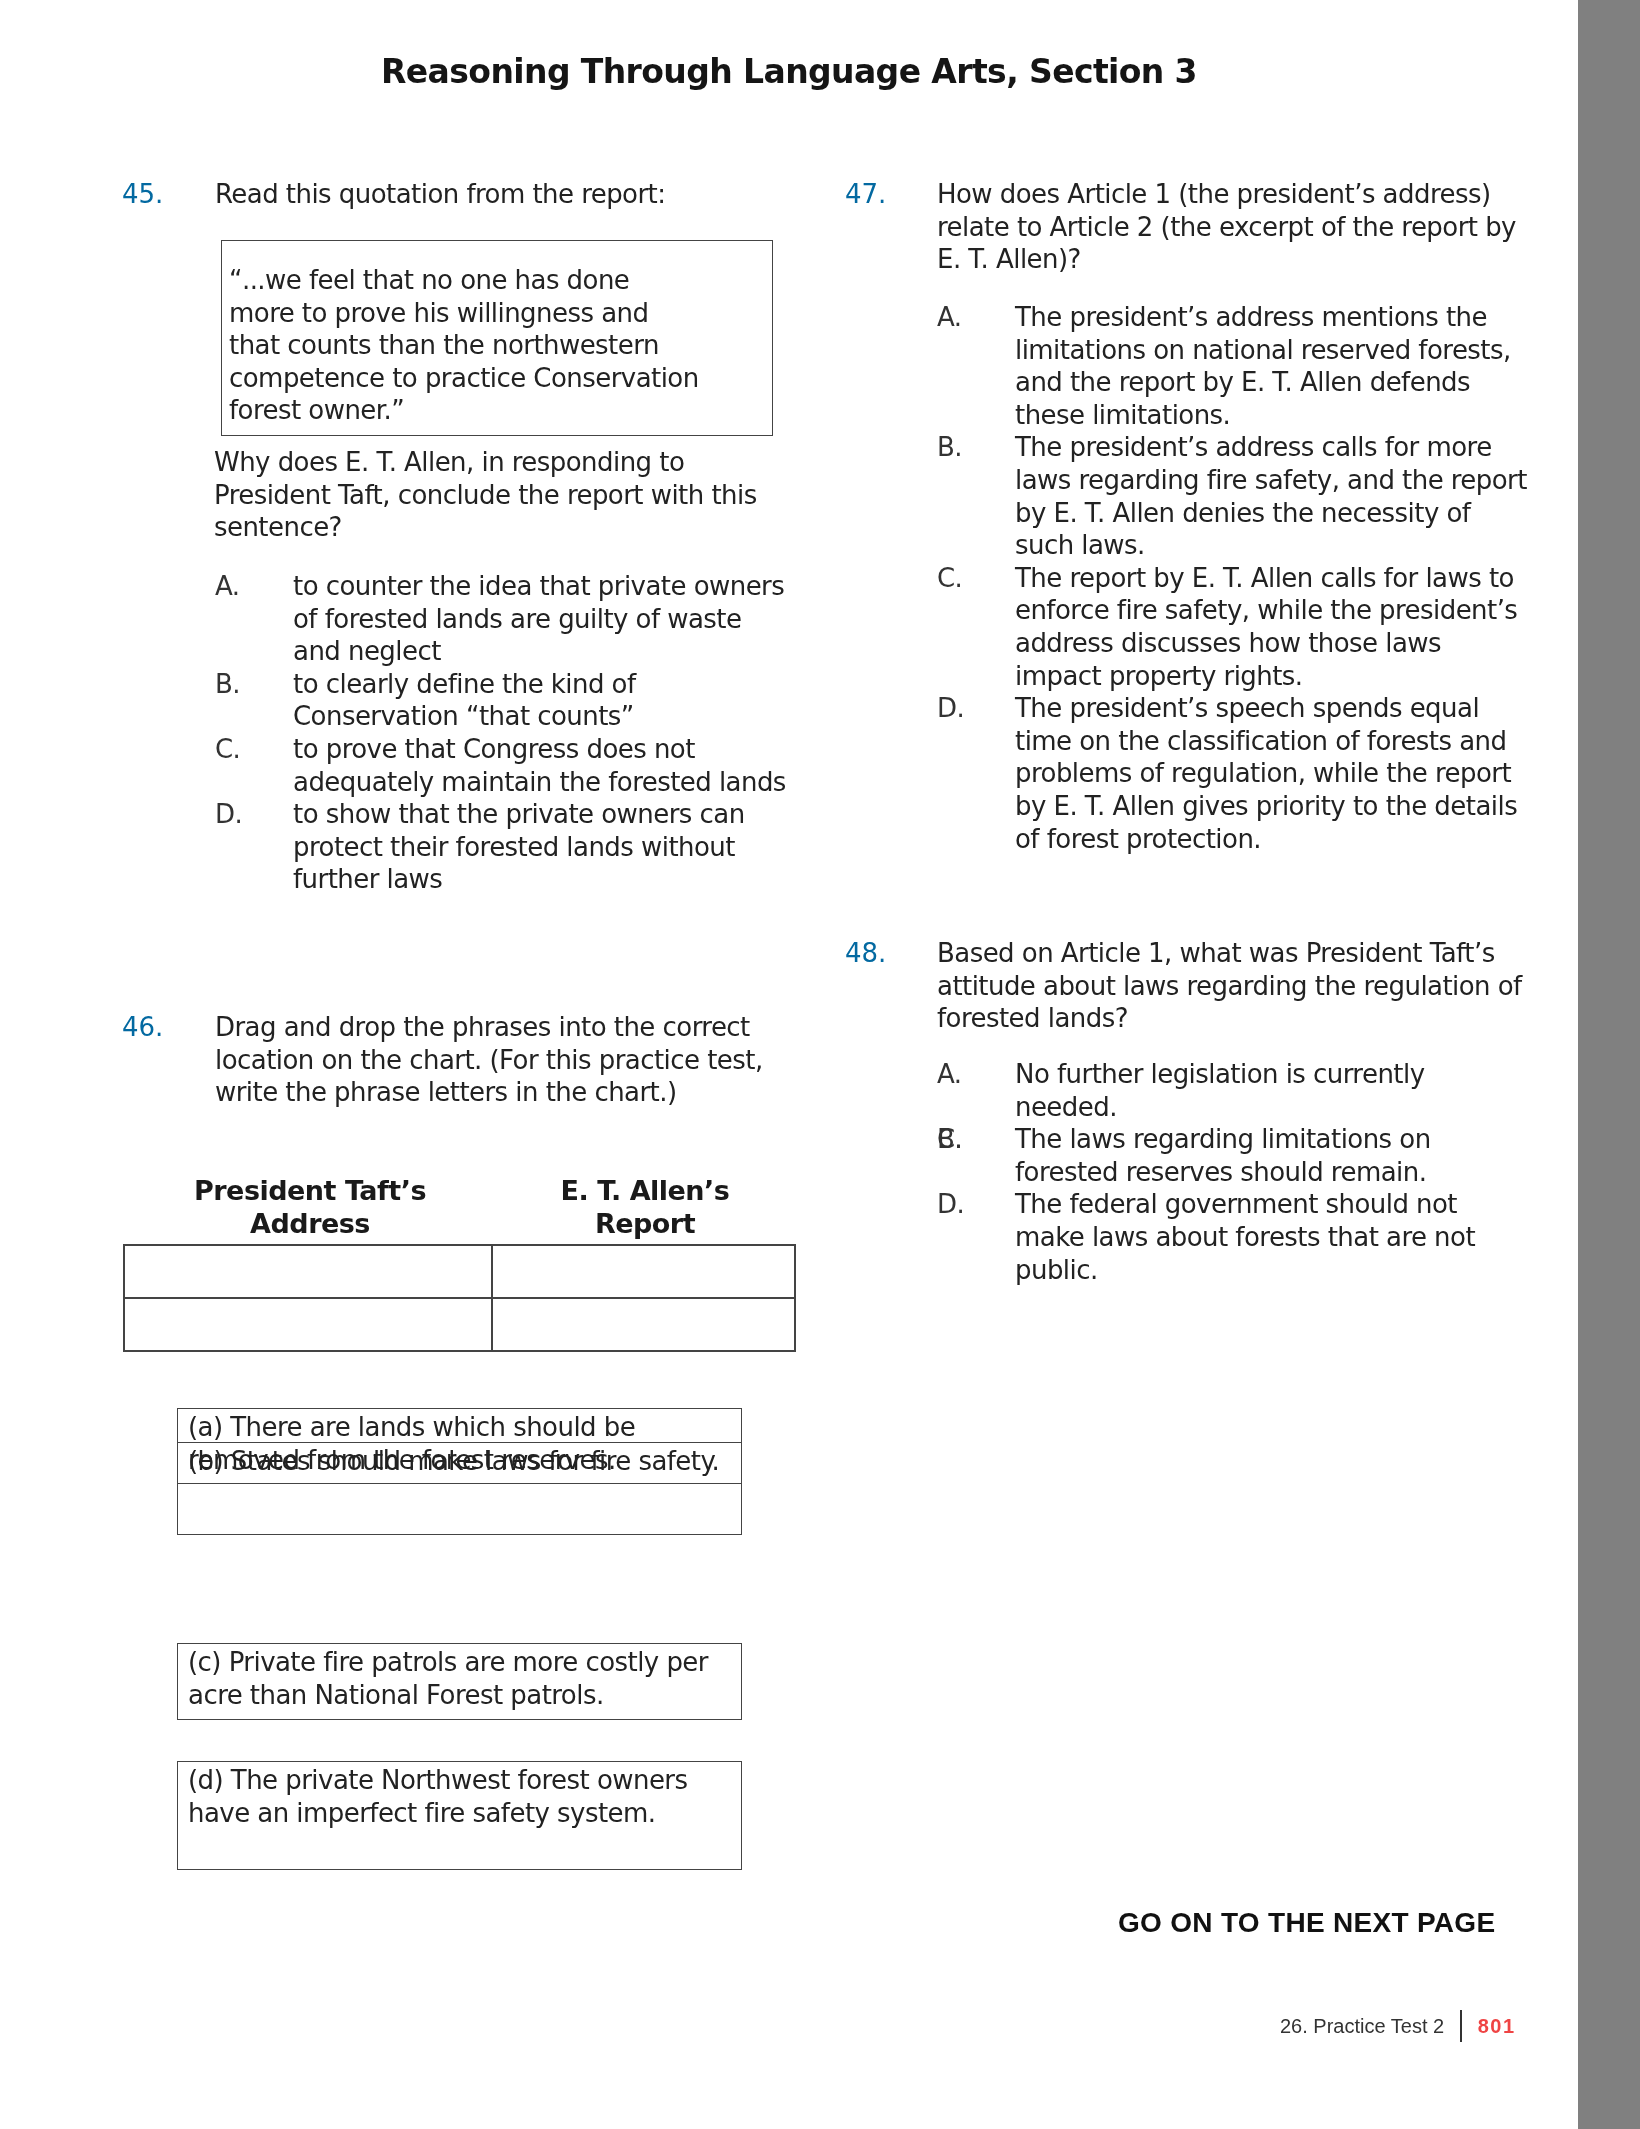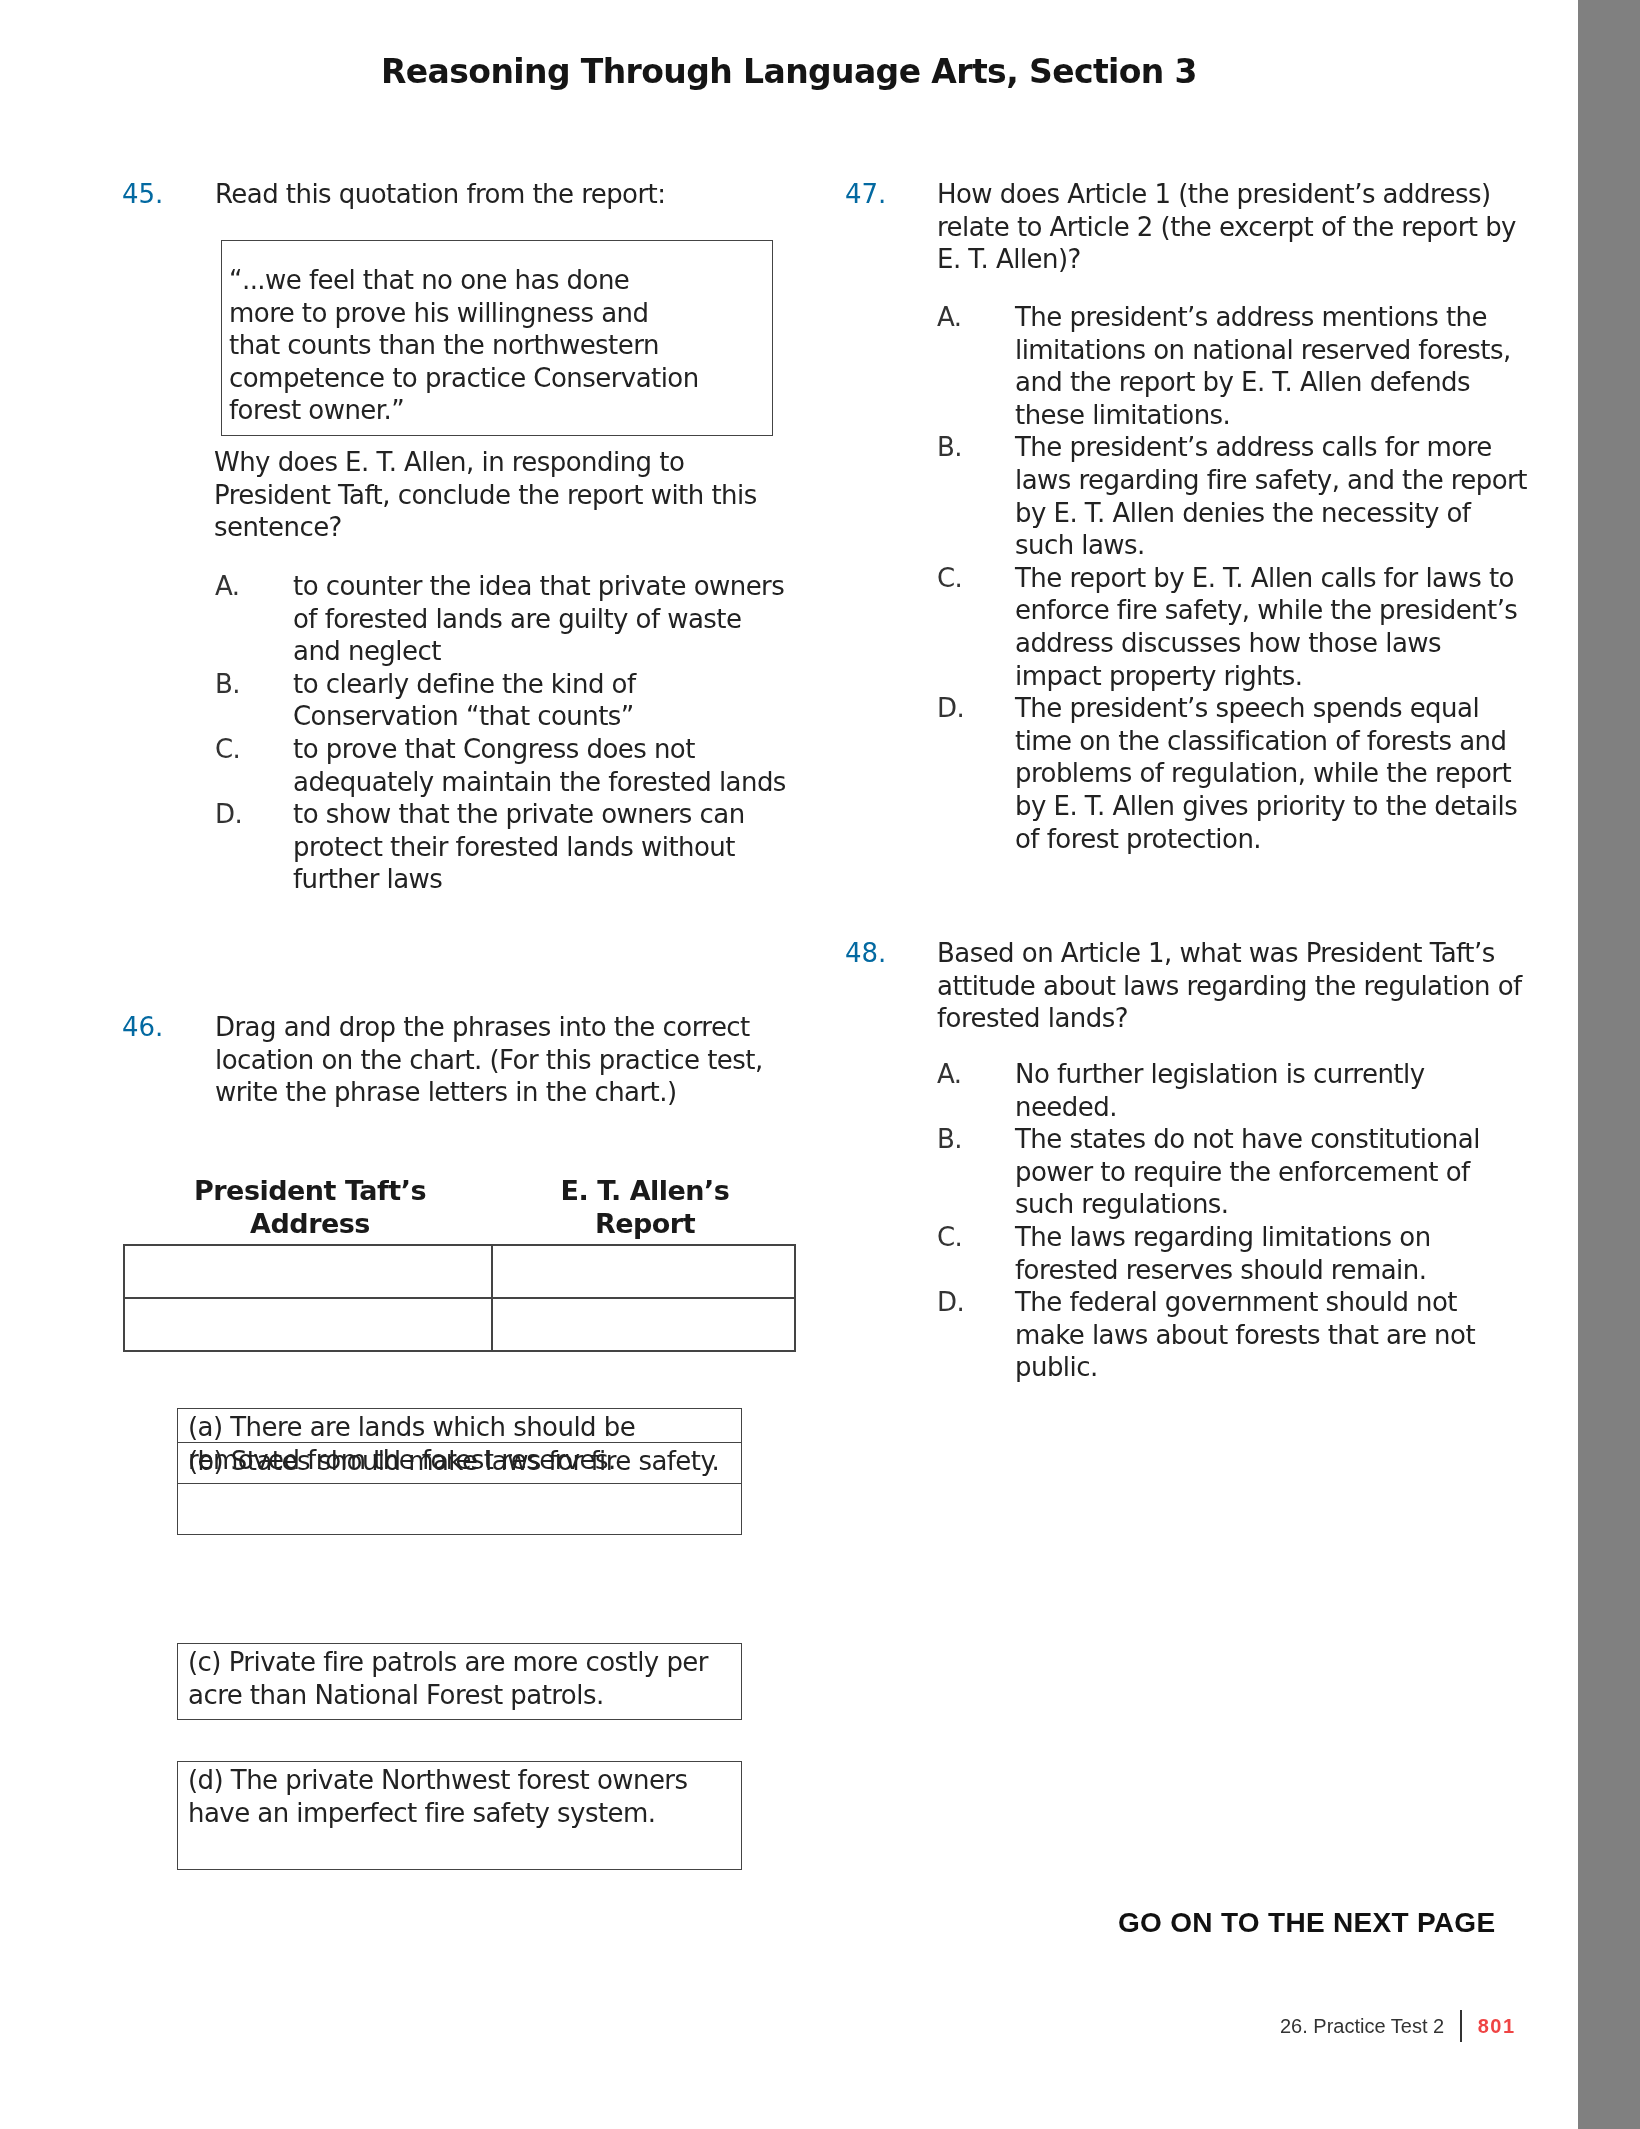--- a/index.html
+++ b/index.html
@@ -127,21 +127,20 @@
   <div class="qnum" style="left:845px; top:937px;">48.</div>
   <div class="stem txt" style="left:937px; top:937px; width:590px;">Based on Article 1, what was President Taft’s attitude about laws regarding the regulation of forested lands?</div>
 
   <div class="opts txt" style="left:937px; top:1058px; width:590px;">
     <div class="opt">
       <span class="letter">A.</span>
       <span>No further legislation is currently needed.</span>
     </div>
     <div class="opt">
       <span class="letter">B.</span>
-      <span>The states do not have constitutional power to require the enforcement of such regulations.</span>
     </div>
     <div class="opt">
       <span class="letter">C.</span>
       <span>The laws regarding limitations on forested reserves should remain.</span>
     </div>
     <div class="opt">
       <span class="letter">D.</span>
       <span>The federal government should not make laws about forests that are not public.</span>
     </div>
   </div>

